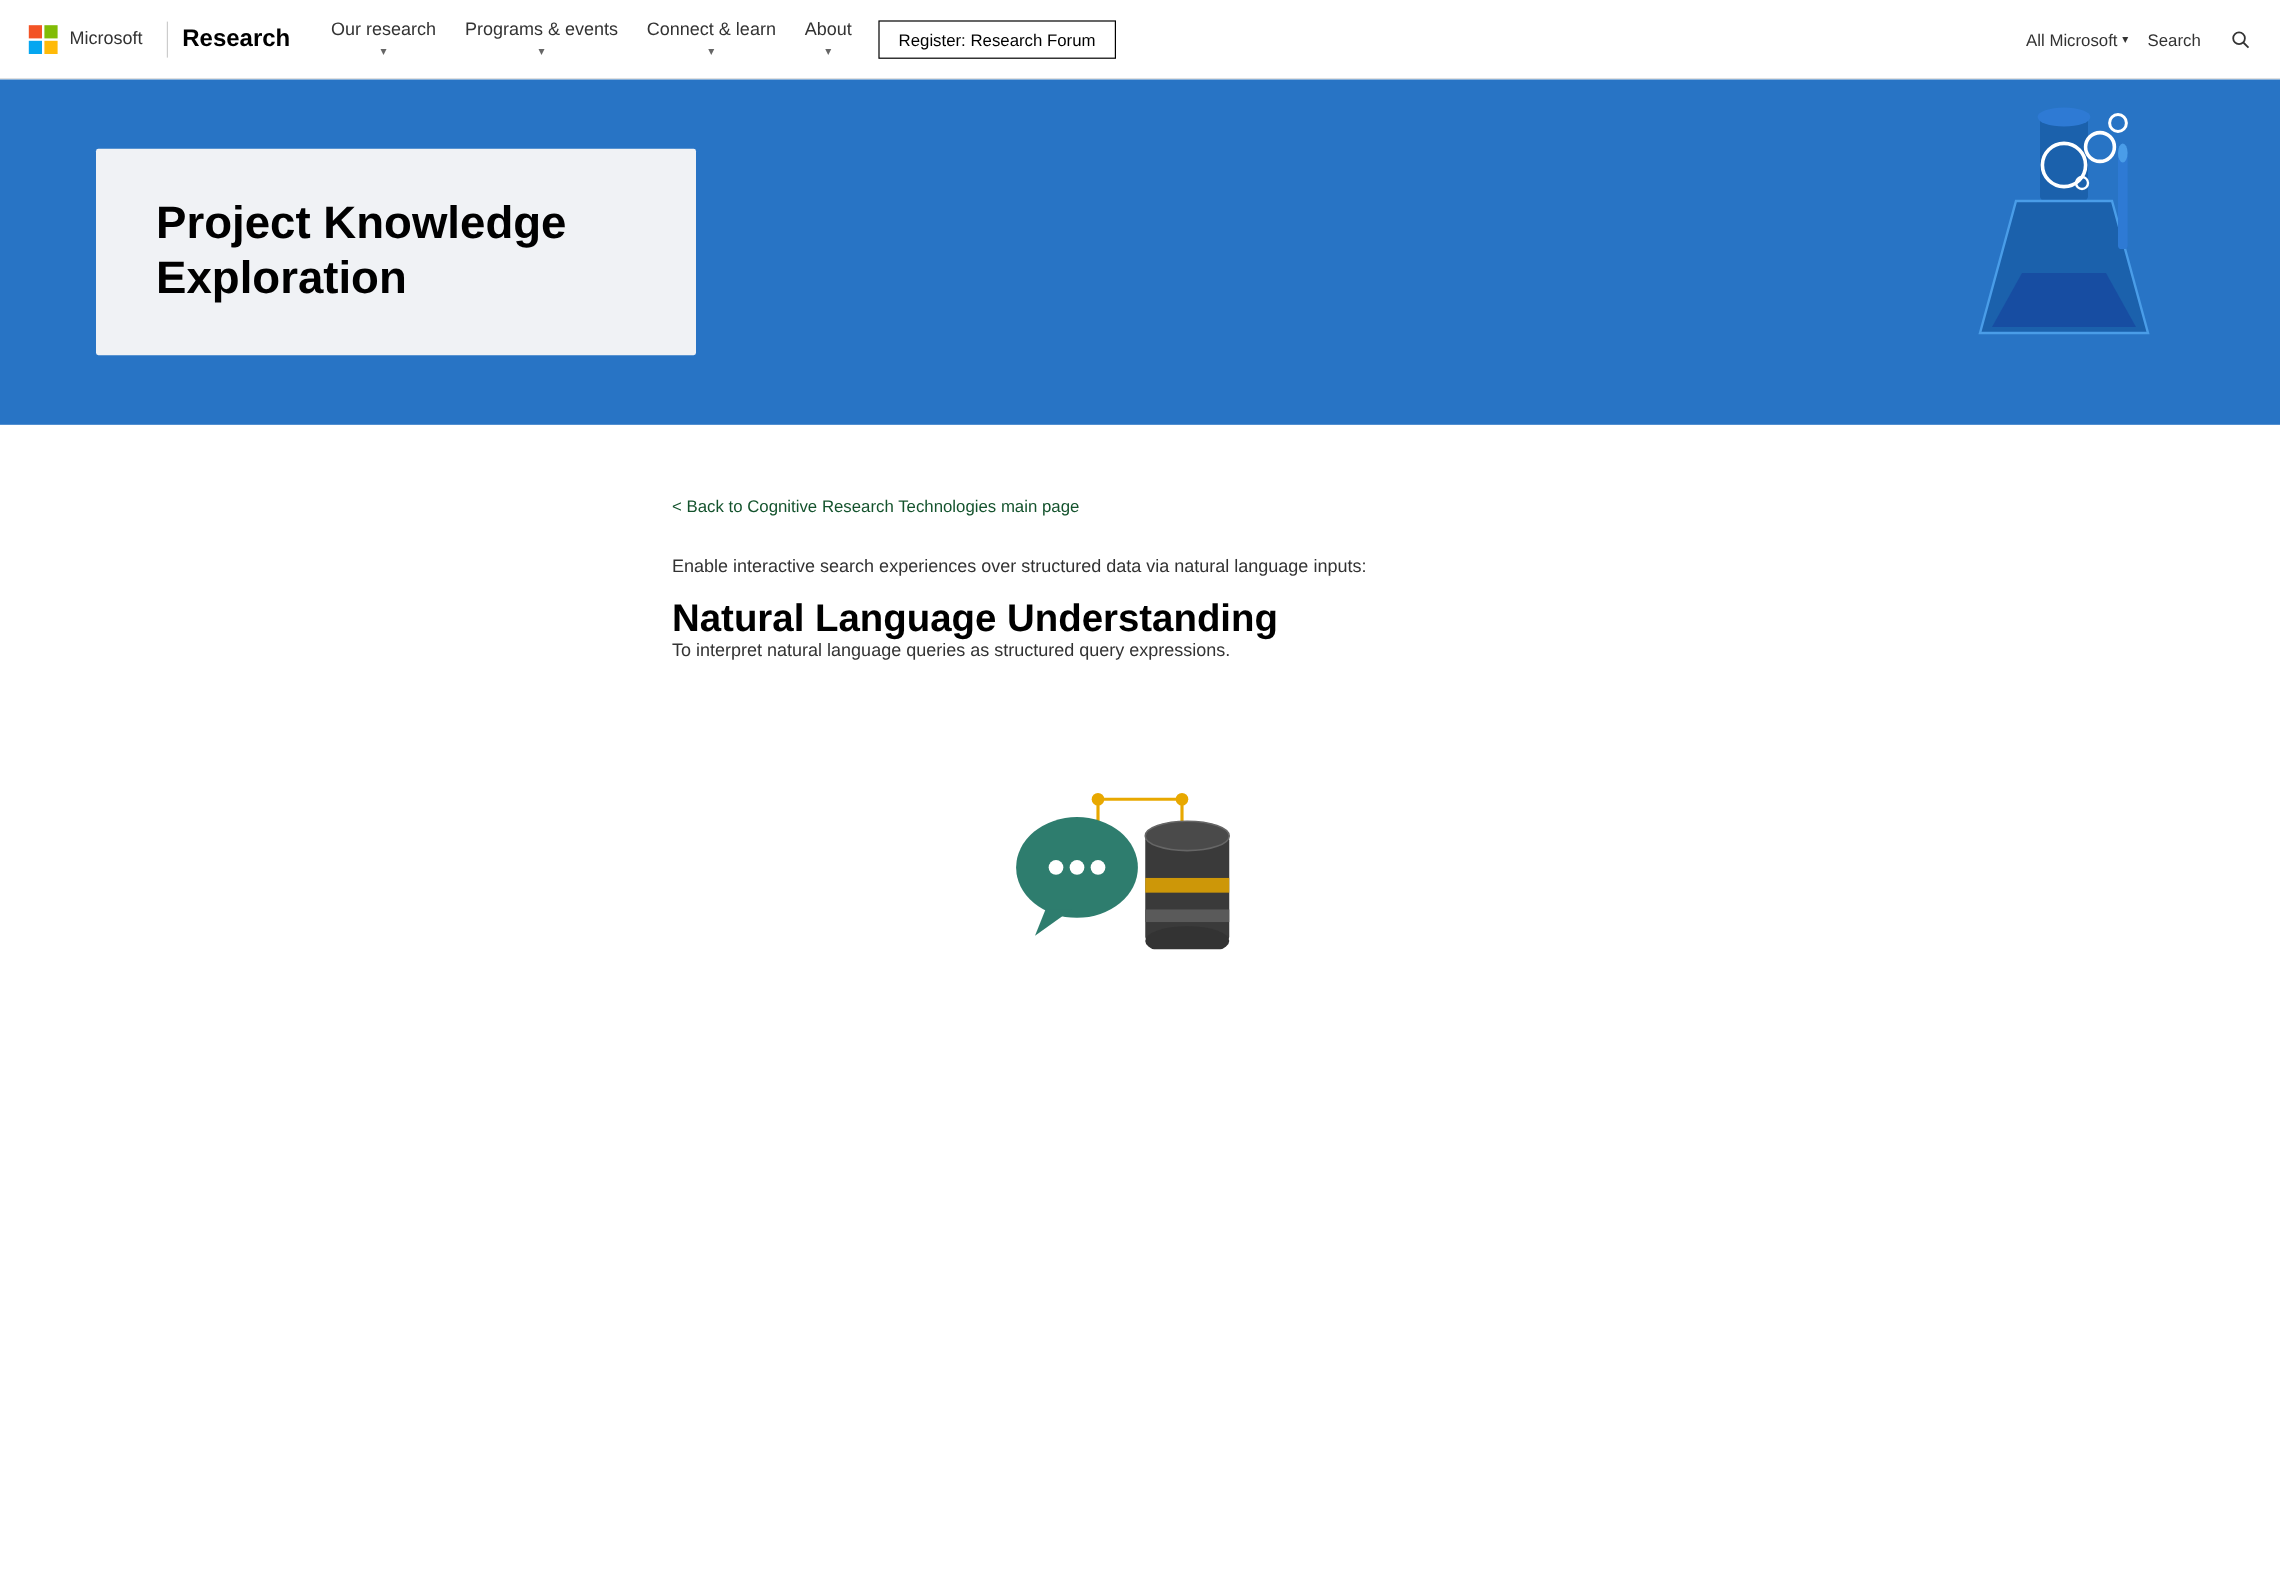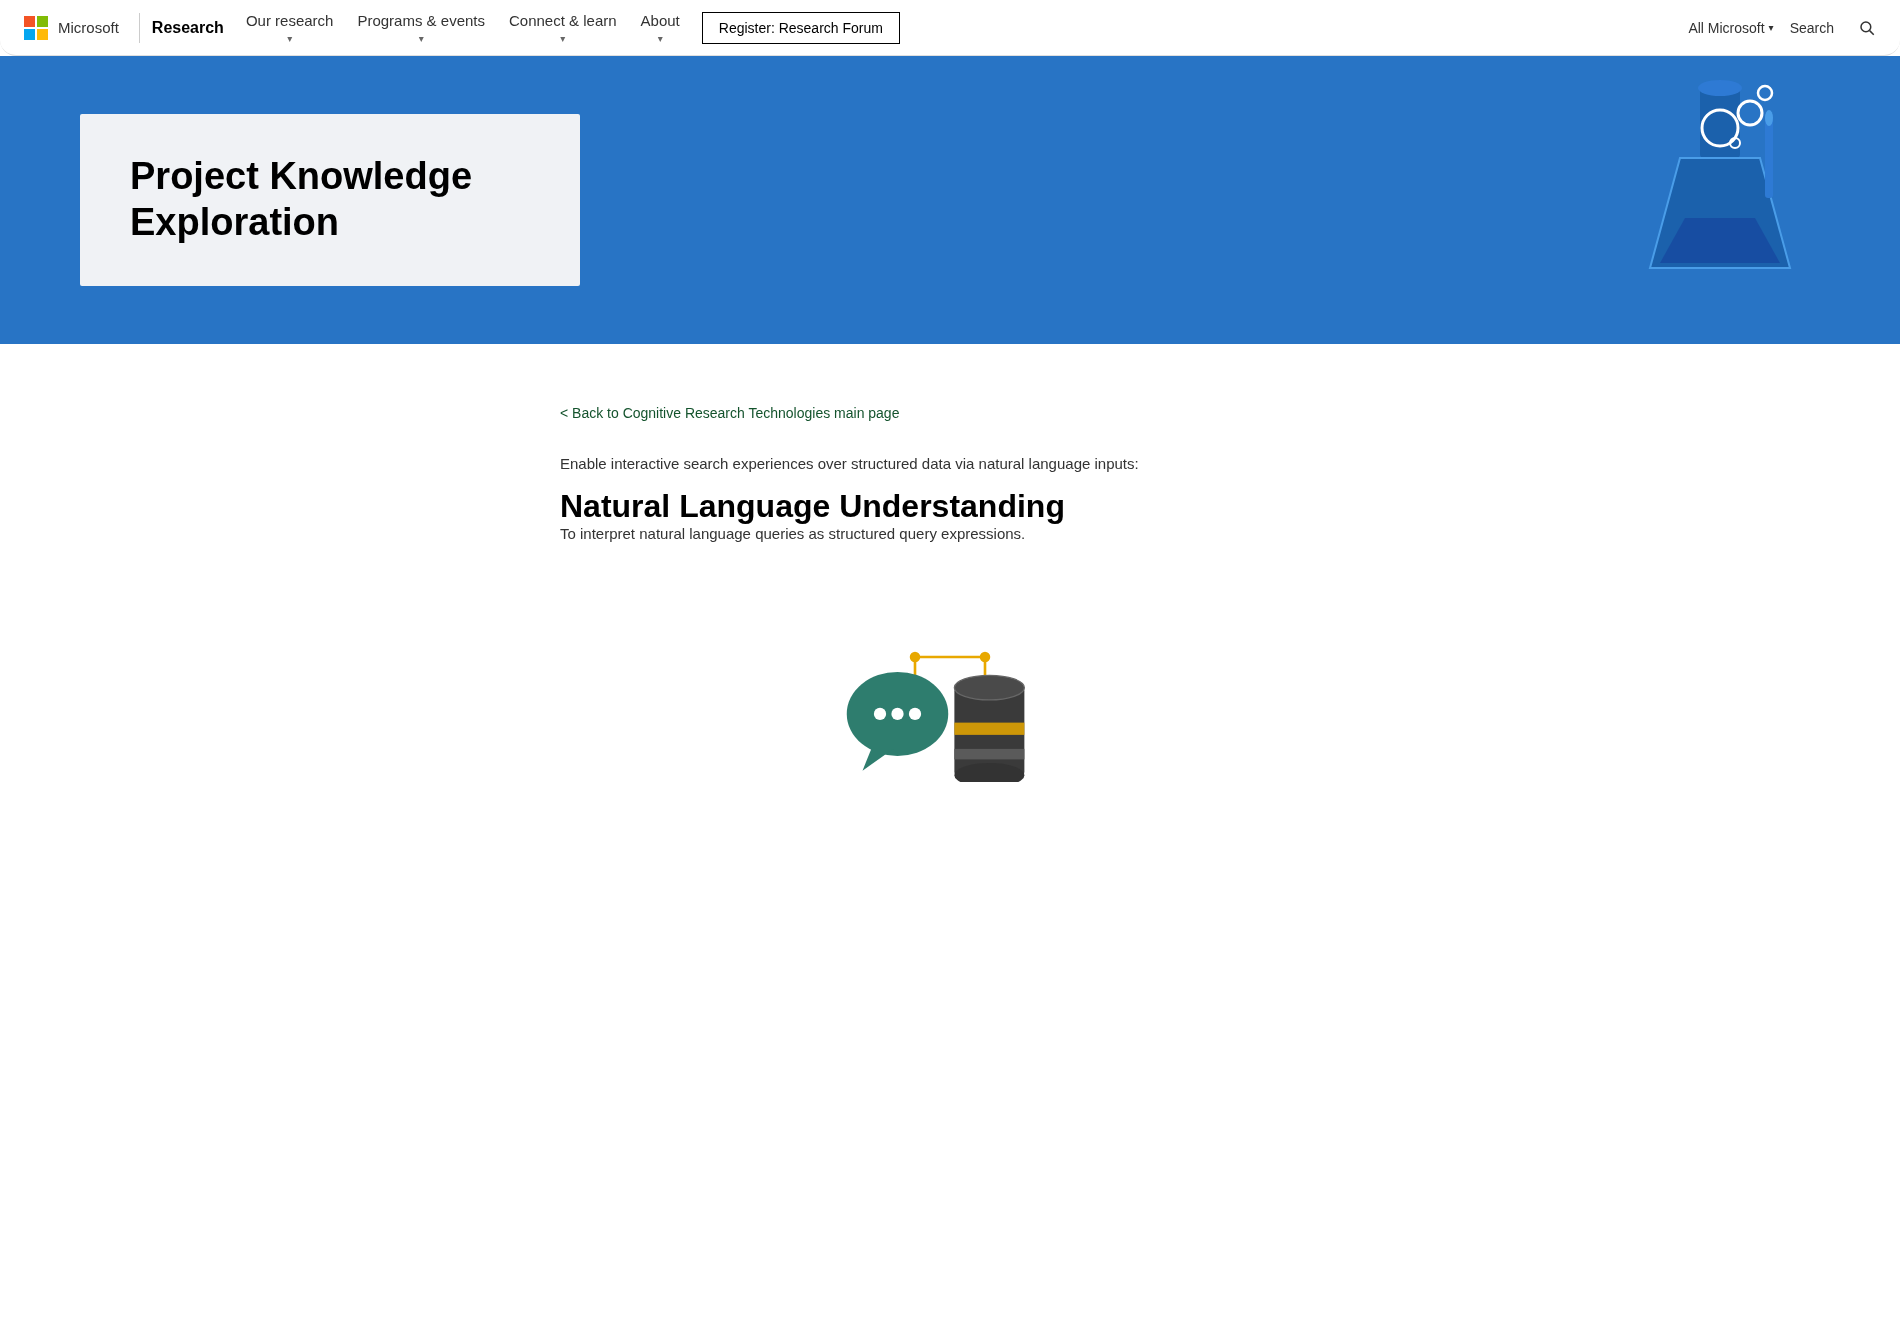--- a/index.html
+++ b/index.html
@@ -2,27 +2,26 @@
 <html><head>
   <meta charset="utf-8">
   <style>
     * { margin: 0; padding: 0; box-sizing: border-box; }
     body { font-family: 'Segoe UI', Arial, sans-serif; background: #fff; color: #000; }
 
     
     .nav-bar {
       display: flex;
       align-items: center;
-      height: 56px;
+      height: 66px;
       background: #fff;
       border-bottom: 1px solid #e0e0e0;
       padding: 0 24px;
       position: relative;
       z-index: 10;
-      border-radius: 16px;
     }
     .nav-logo {
       display: flex;
       align-items: center;
       gap: 10px;
       margin-right: 8px;
     }
     .ms-logo {
       width: 24px;
       height: 24px;
@@ -34,25 +33,25 @@
     .ms-logo-green { background: #81bc06; }
     .ms-logo-blue { background: #05a6f0; }
     .ms-logo-yellow { background: #ffba08; }
     .nav-divider {
       width: 1px;
       height: 30px;
       background: #ccc;
       margin: 0 12px;
     }
     .nav-brand {
-      font-size: 16px;
+      font-size: 20px;
       font-weight: 600;
       color: #000;
       text-decoration: none;
-      margin-right: 12px;
+      margin-right: 24px;
     }
     .nav-links {
       display: flex;
       align-items: center;
       gap: 4px;
       flex: 1;
     }
     .nav-link {
       font-size: 15px;
       color: #333;

